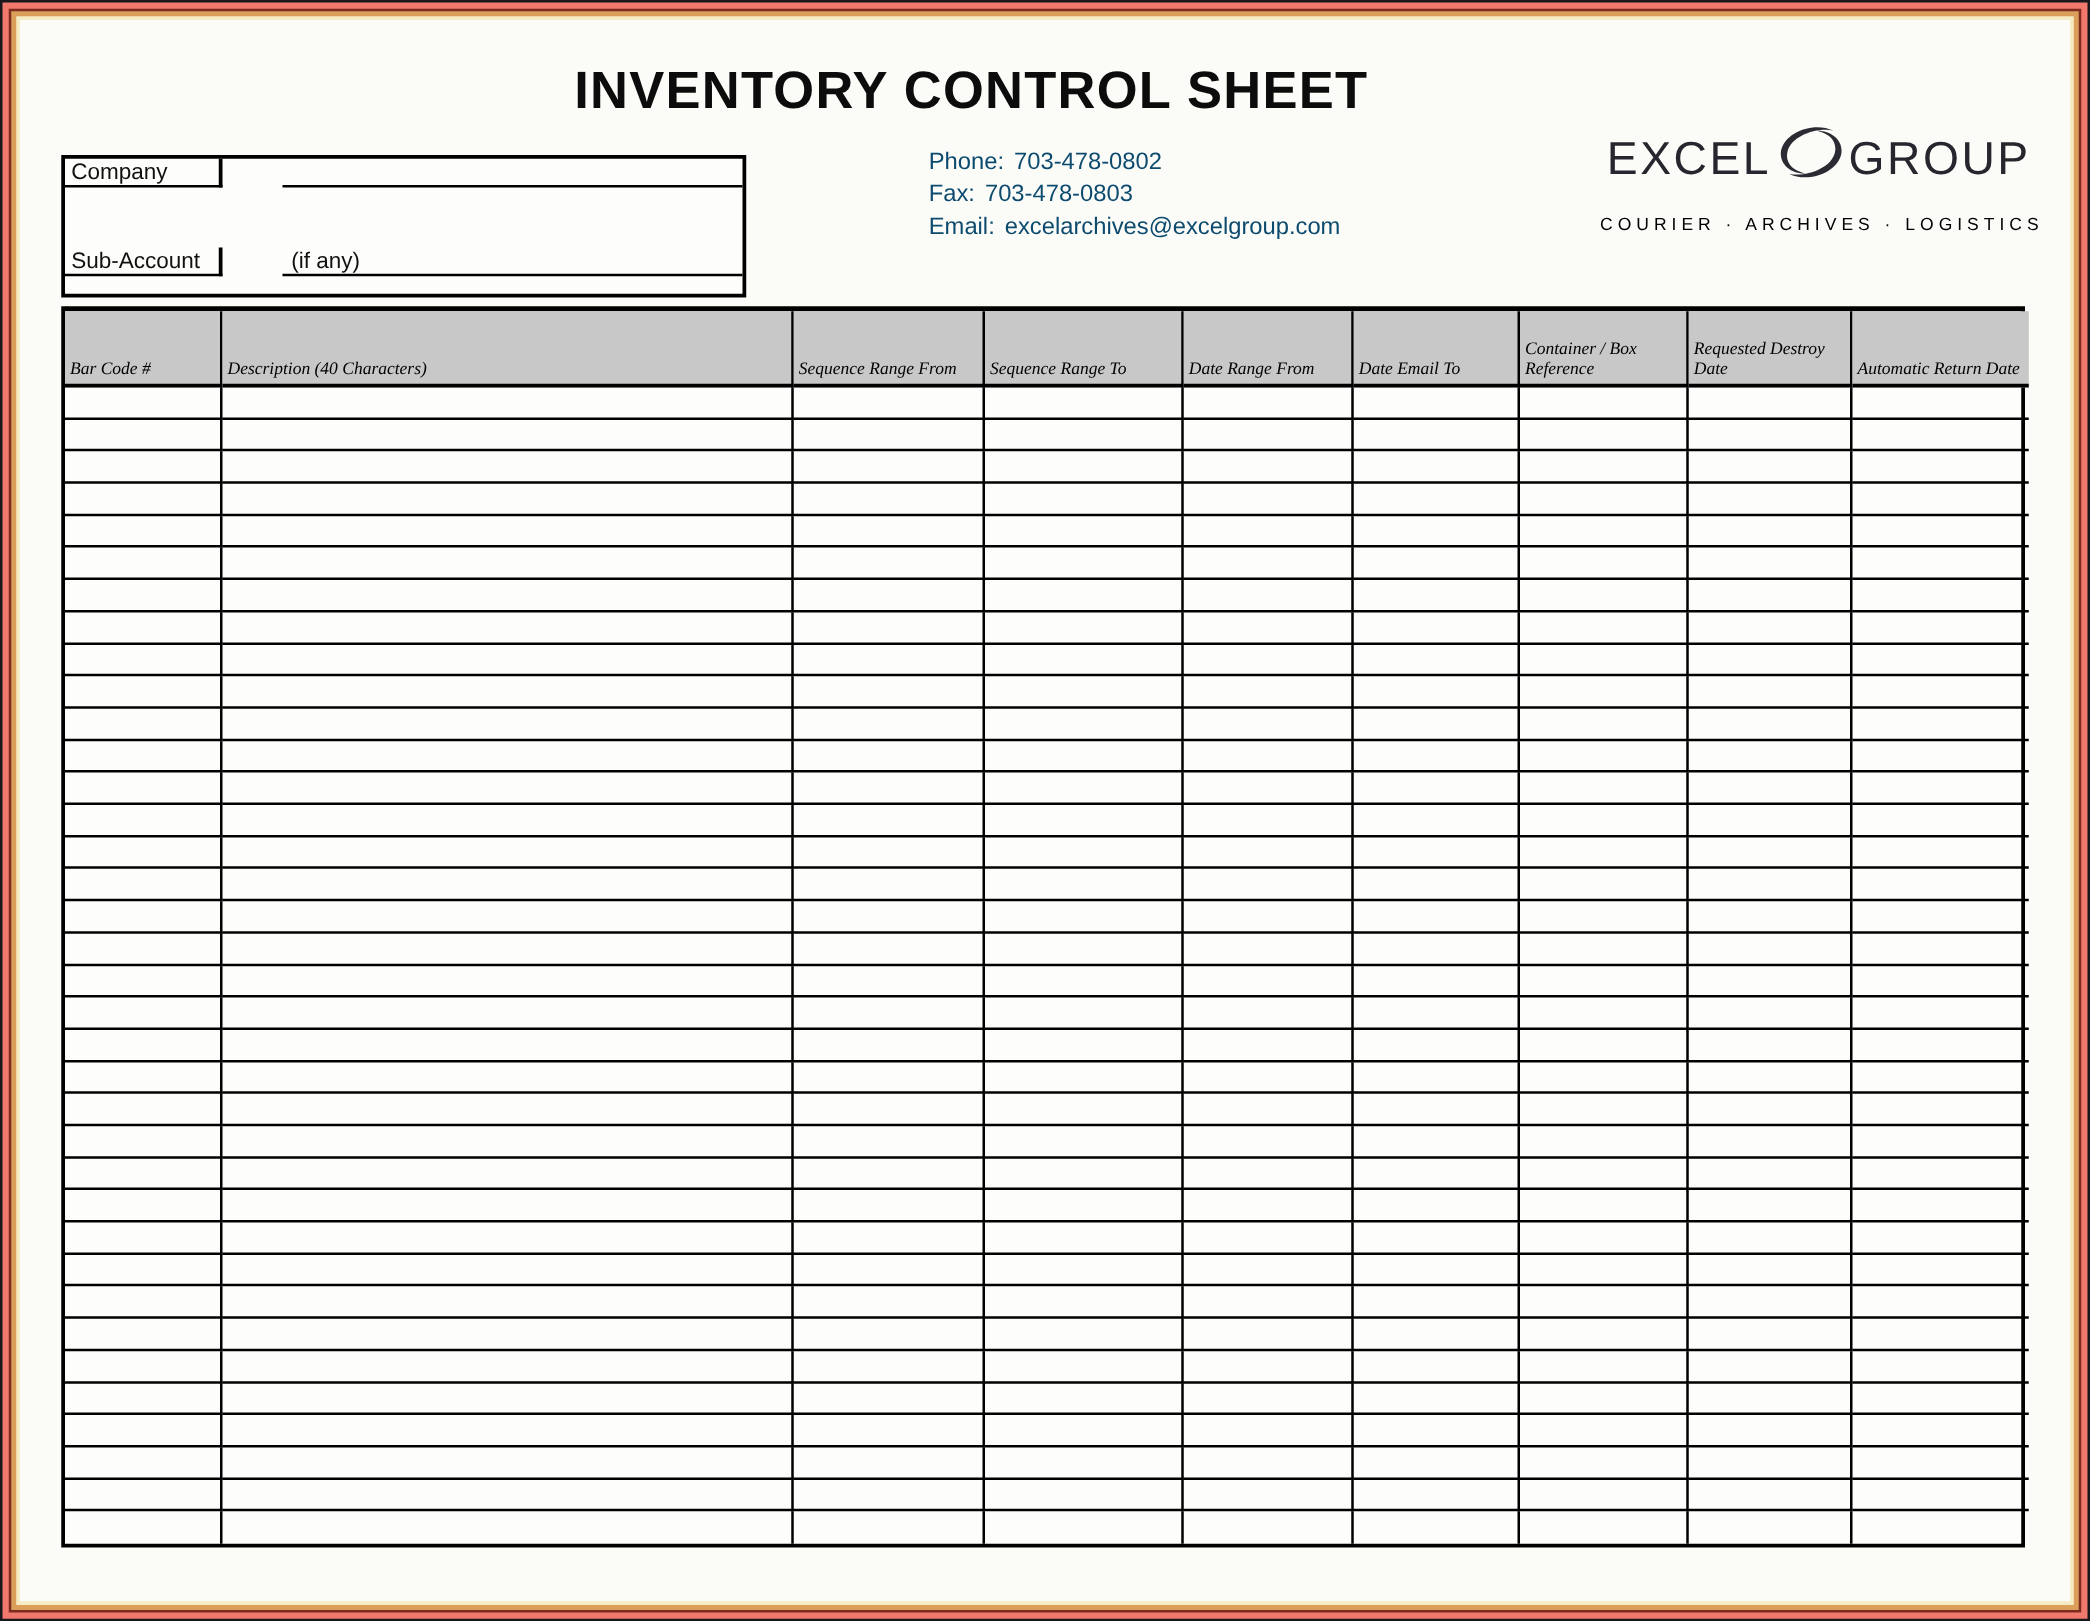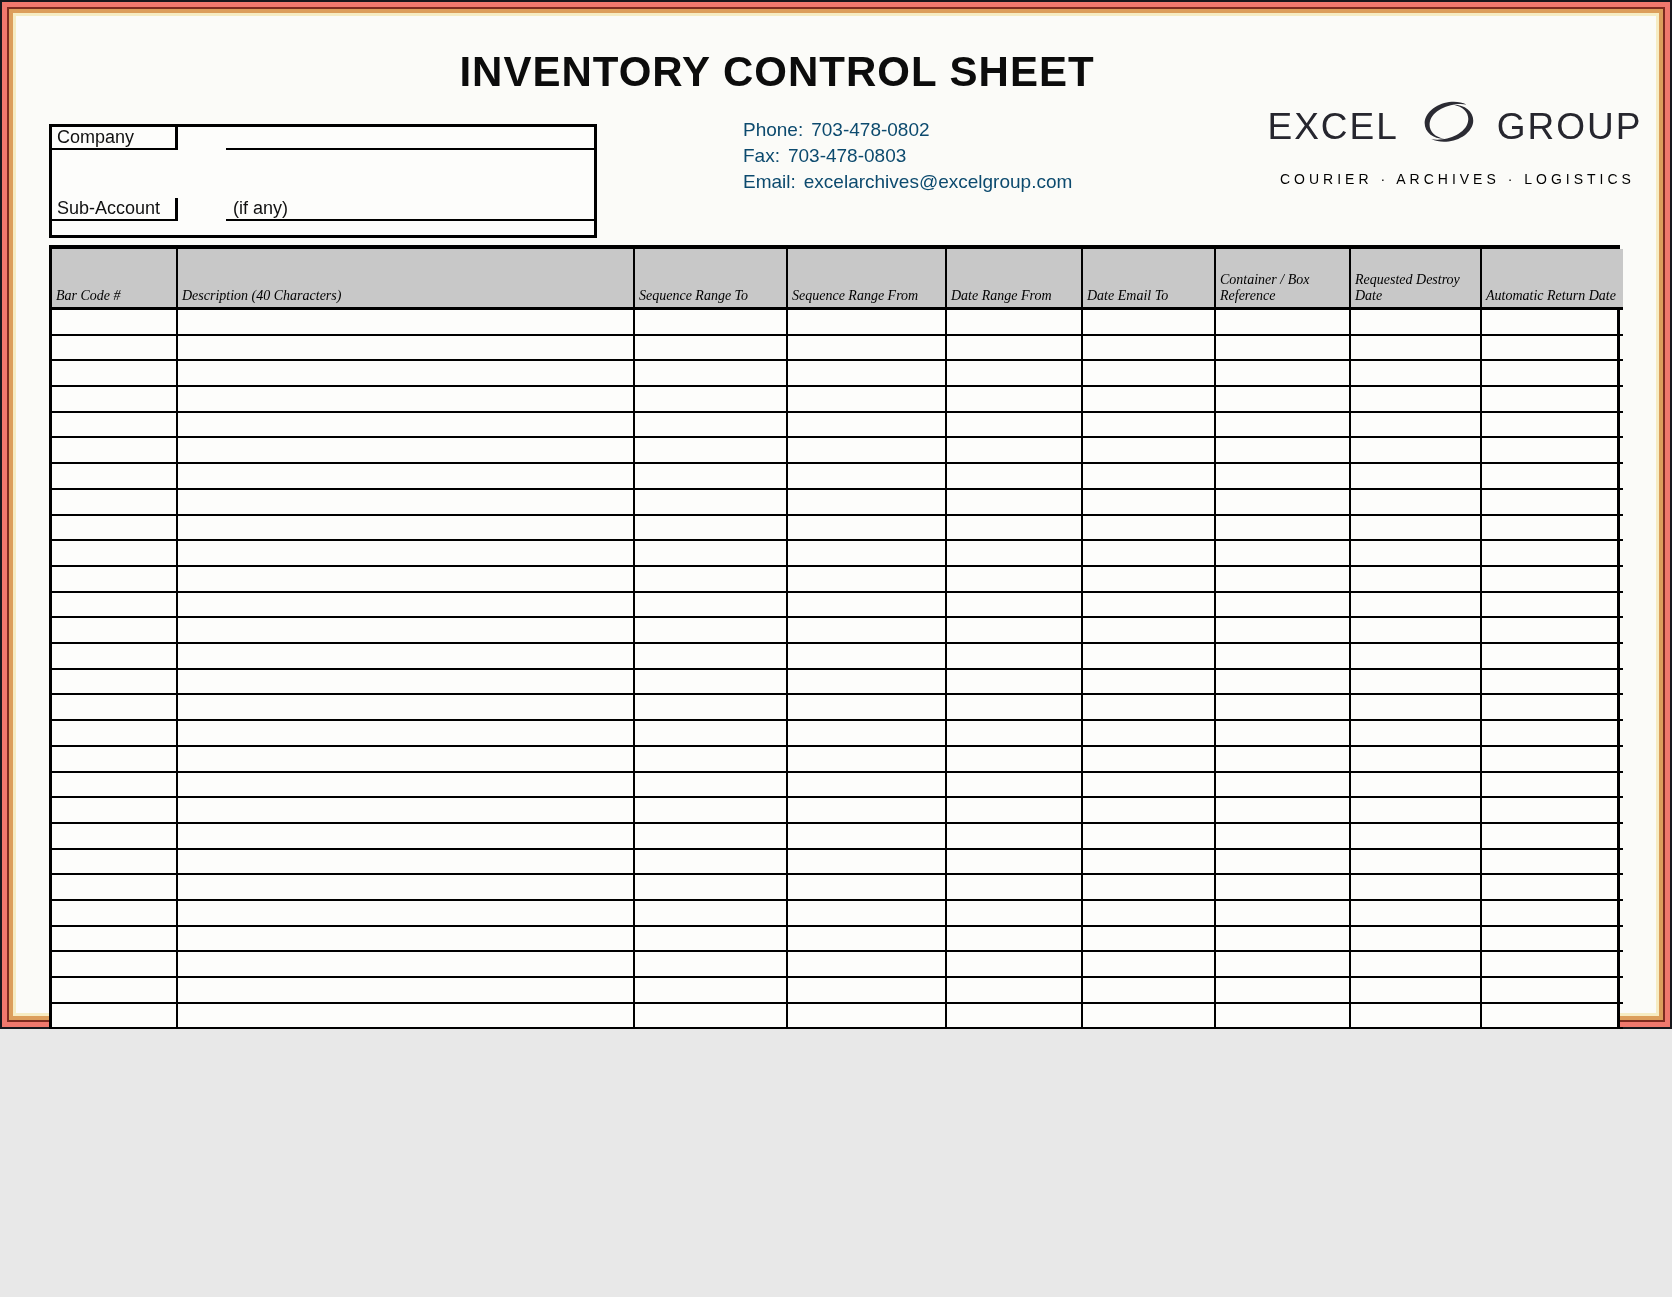--- a/index.html
+++ b/index.html
@@ -1,18 +1,18 @@
 <!DOCTYPE html>
 <html><head>
 <meta charset="utf-8">
 <style>
   html,body{margin:0;padding:0;background:#e8e8e8;}
   .page{
     position:relative;
-    width:1672px;height:1029px;
+    width:1672px;height:1297px;
     background:#fbfbf8;
     box-sizing:border-box;
     font-family:"Liberation Sans", sans-serif;
     color:#111;
     box-shadow:
       inset 0 0 0 2px #17171c,
       inset 0 0 0 7px #f0786d,
       inset 0 0 0 9px #7d2b1f,
       inset 0 0 0 13px #dc9e5b,
       inset 0 0 0 16px #f6ecc3;
@@ -44,21 +44,21 @@
     position:absolute;left:743px;top:117px;
     font-size:19px;line-height:26px;color:#0c4a6e;
   }
   .contact .lbl{margin-right:8px;}
   
   .logo{
     position:absolute;left:1280px;top:100px;width:350px;
     text-align:center;color:#26262e;
   }
   .logo-row{
-    display:flex;align-items:center;justify-content:center;gap:20px;
+    display:flex;align-items:center;justify-content:center;gap:2px;
     font-size:37px;letter-spacing:2px;font-weight:400;
   }
   .logo-icon{flex:0 0 auto;}
   .tagline{
     margin-top:18px;font-size:14px;letter-spacing:4px;
     color:#000000;font-weight:500;white-space:nowrap;
   }
   
   .inv-table{
     position:absolute;left:49px;top:245px;width:1571px;height:993px;
@@ -115,22 +115,22 @@
         </svg>
       </span>
       <span>GROUP</span>
     </div>
     <div class="tagline">COURIER · ARCHIVES · LOGISTICS</div>
   </div>
 
   <div class="inv-table" style="grid-template-columns: 126px 457px 153px 159px 136px 133px 135px 131px 141px; grid-template-rows: 61px repeat(36, 1fr);">
       <div class="cell h br">Bar Code #</div>
       <div class="cell h br">Description (40 Characters)</div>
+      <div class="cell h br">Sequence Range From</div>
       <div class="cell h br">Sequence Range To</div>
-      <div class="cell h br">Sequence Range From</div>
       <div class="cell h br">Date Range From</div>
       <div class="cell h br">Date Email To</div>
       <div class="cell h br">Container / Box Reference</div>
       <div class="cell h br">Requested Destroy Date</div>
       <div class="cell h">Automatic Return Date</div>
       <div class="cell b br bb"></div>
       <div class="cell b br bb"></div>
       <div class="cell b br bb"></div>
       <div class="cell b br bb"></div>
       <div class="cell b br bb"></div>

